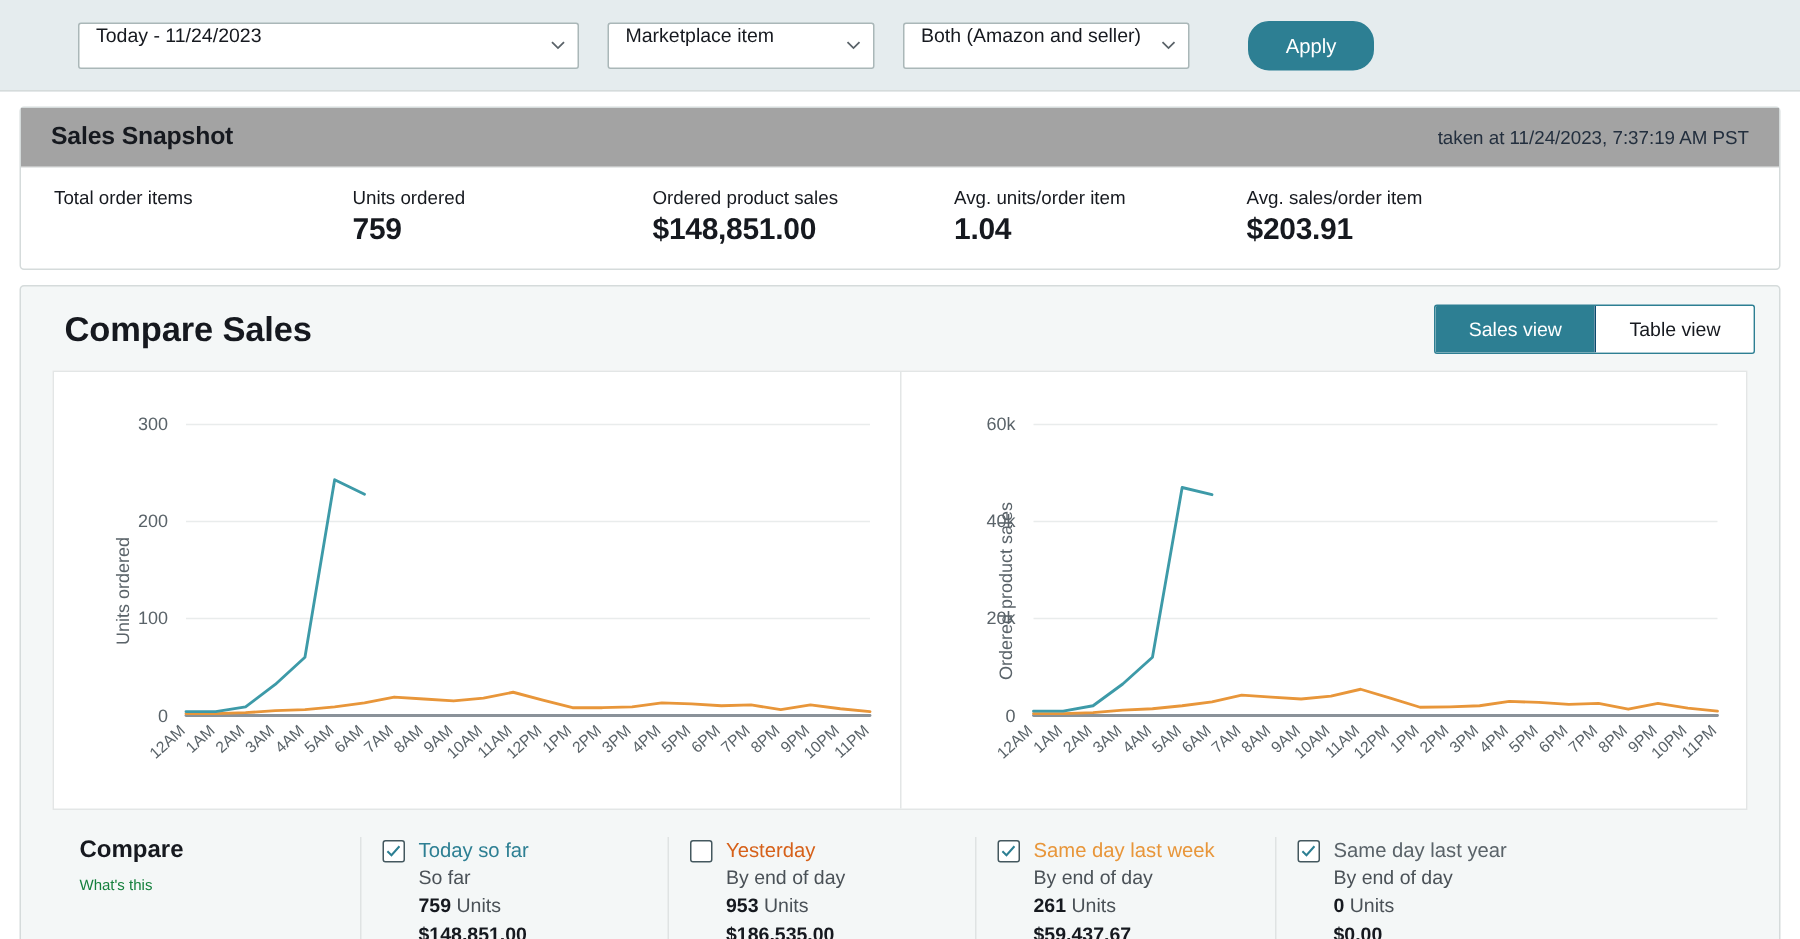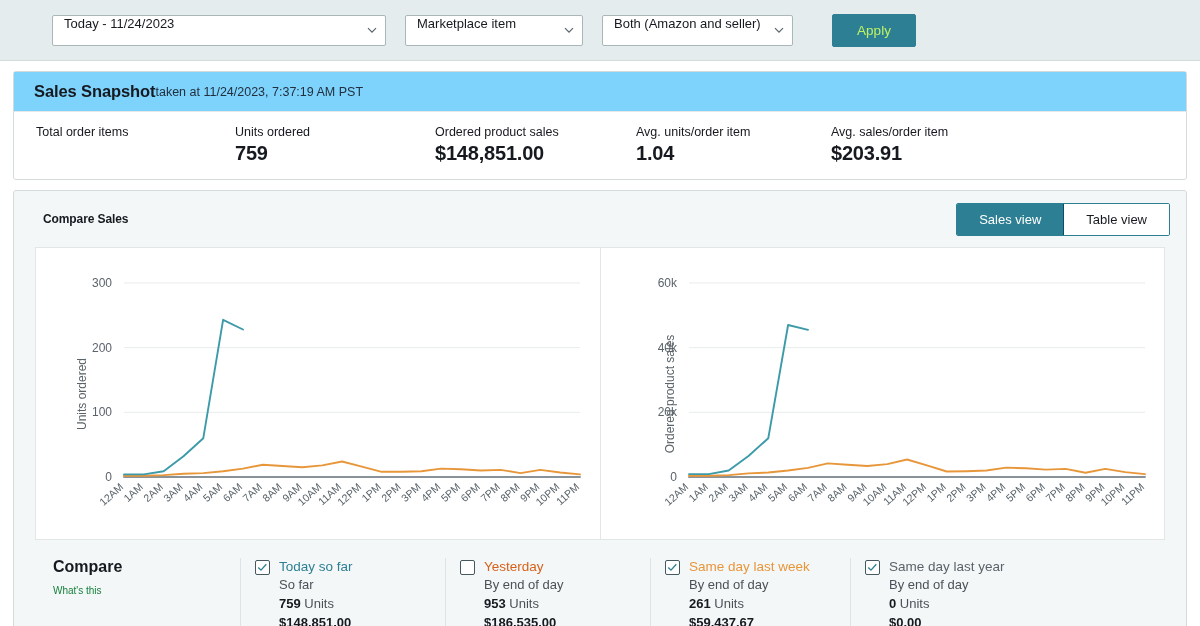--- a/index.html
+++ b/index.html
@@ -43,47 +43,48 @@
   }
   .select .chev svg { display: block; }
   #sel-date { width: 334px; }
   #sel-marketplace { width: 178px; }
   #sel-fulfillment { width: 191px; }
   .apply-btn {
     height: 33px;
     min-width: 84px;
     background: #2d7f93;
     border: 1px solid #2d7f93;
-    border-radius: 2px;
-    color: #bef264;
+    border-radius: 14px;
+    color: #ffffff;
     font-size: 13.5px;
     font-weight: 400;
     display: flex;
     align-items: center;
     justify-content: center;
     padding: 0 16px;
     cursor: pointer;
     margin-left: 20px;
   }
 
   
   .card {
     margin: 10px 13px 0 13px;
     background: #ffffff;
     border: 1px solid #d5dbdb;
     border-radius: 3px;
   }
   .snapshot-head {
     height: 40px;
-    background: #7dd3fc;
+    background: #a3a3a3;
     border-bottom: 1px solid #e7e9e9;
     display: flex;
     align-items: center;
     padding: 0 20px;
     gap: 0;
+    justify-content: space-between;
   }
   .snapshot-title {
     font-size: 16.5px;
     font-weight: bold;
     color: #16191f;
     letter-spacing: -.1px;
   }
   .snapshot-sub {
     font-size: 12.5px;
     color: #232f3e;
@@ -119,21 +120,21 @@
     height: 440px;
     overflow: hidden;
   }
   .compare-head {
     height: 56px;
     display: flex;
     align-items: center;
     padding: 0 16px 0 29px;
   }
   .compare-title {
-    font-size: 12px;
+    font-size: 23px;
     font-weight: bold;
     color: #16191f;
     letter-spacing: -.1px;
     text-align: right;
   }
   .viewtoggle {
     margin-left: auto;
     display: flex;
     border-radius: 2px;
     overflow: hidden;

